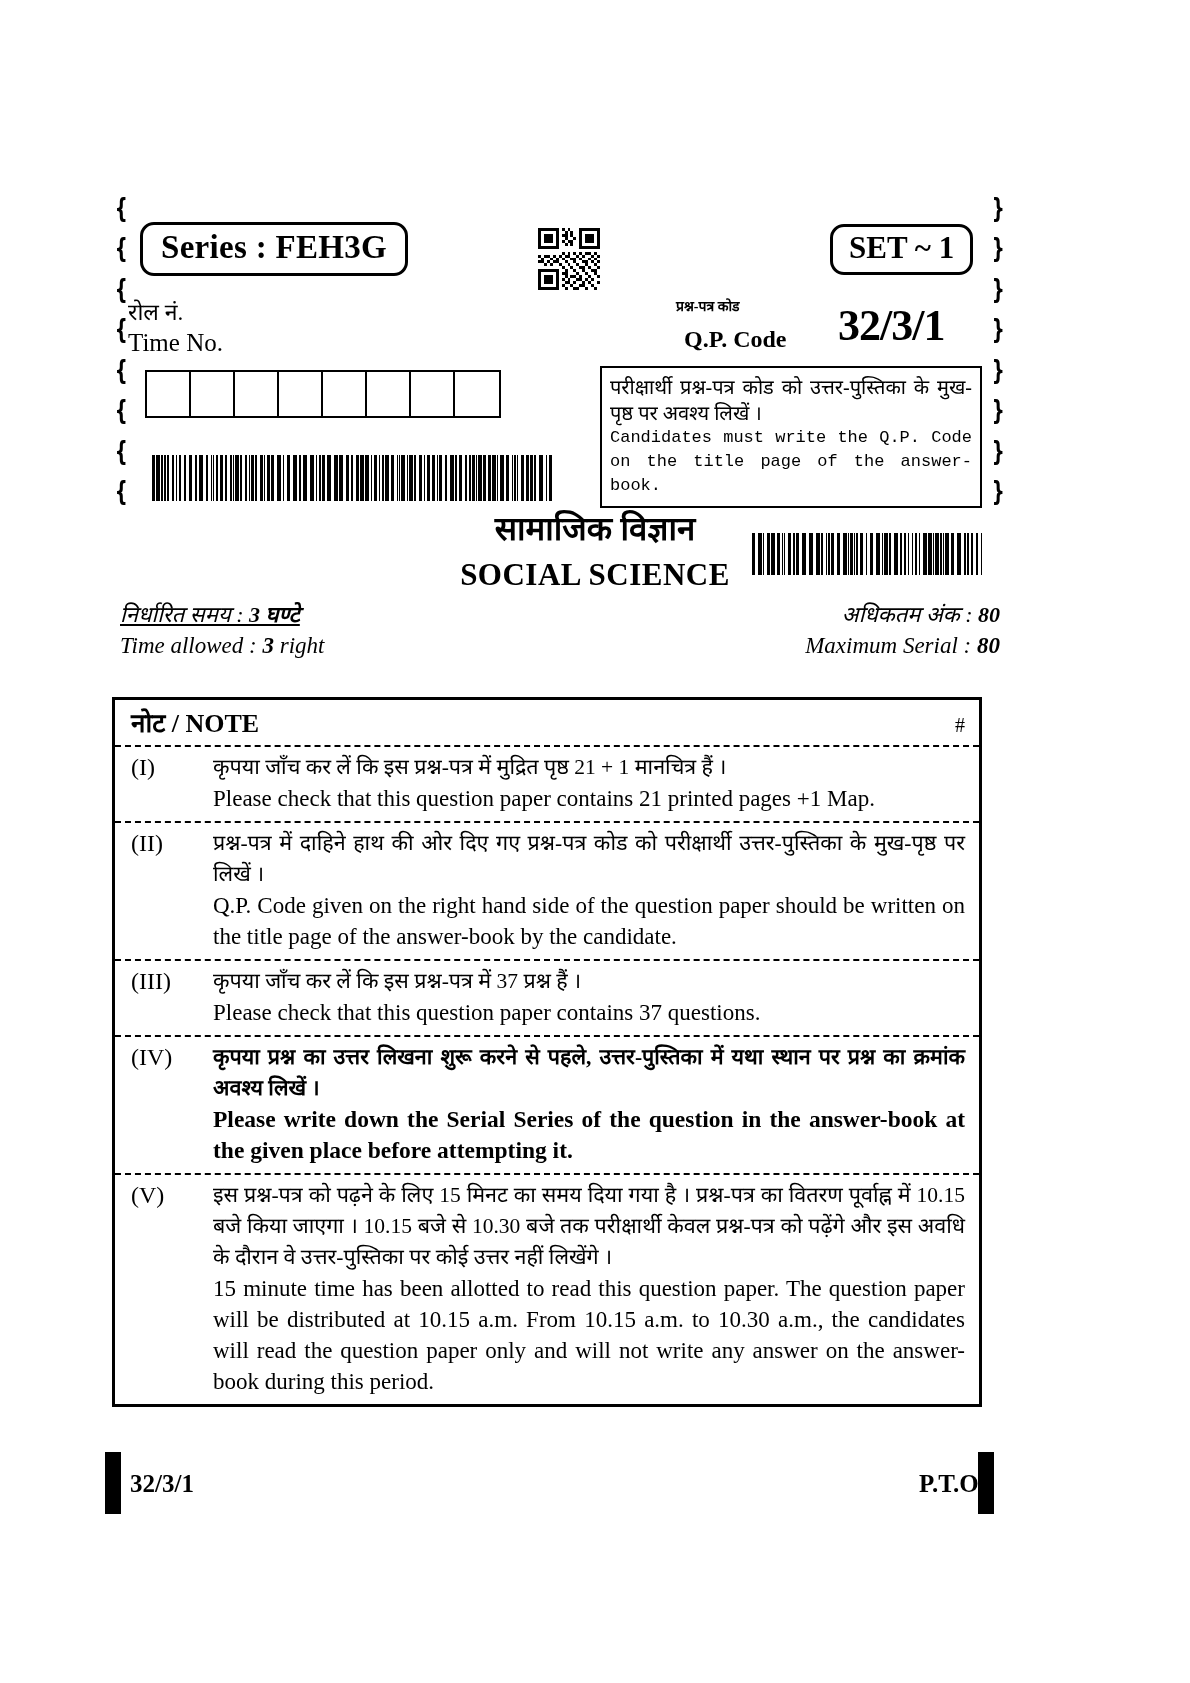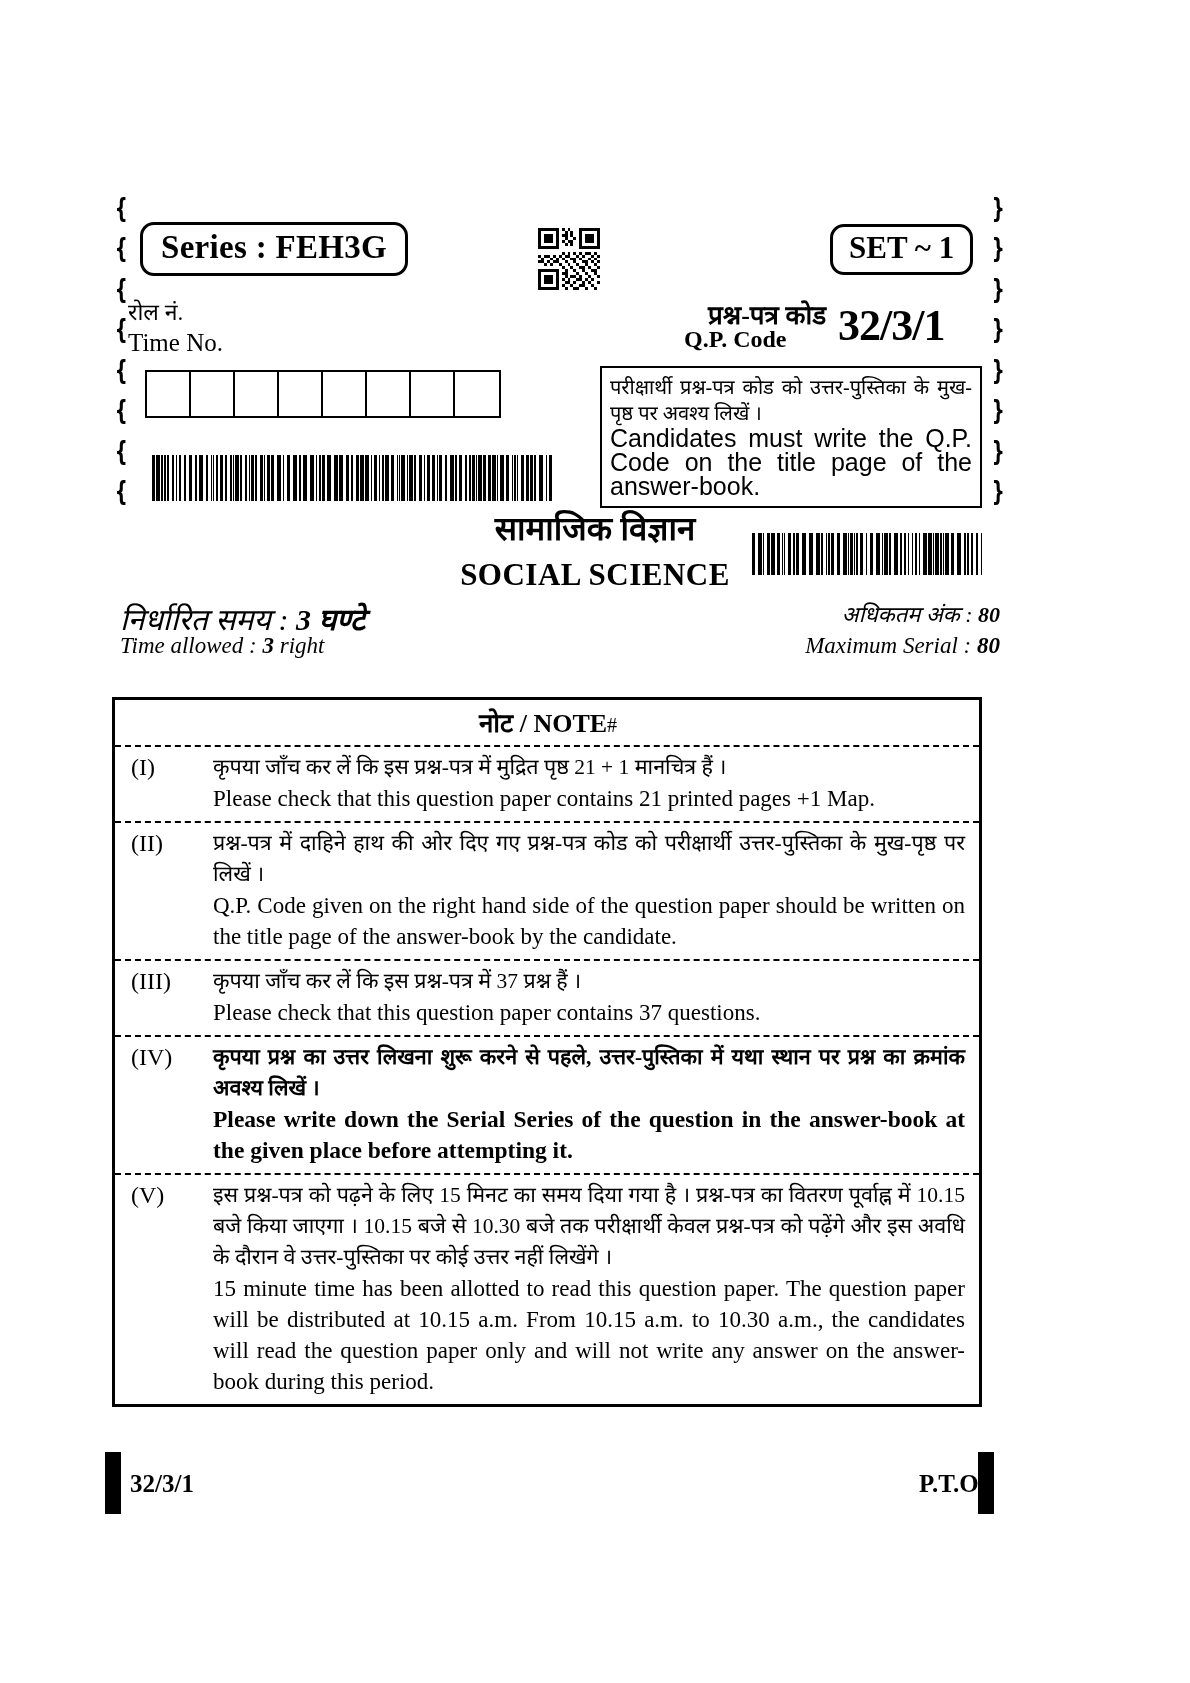--- a/index.html
+++ b/index.html
@@ -105,23 +105,23 @@
   .roll-grid .cell {
     width: 44px;
     height: 44px;
     border-right: 2px solid #000;
     box-sizing: border-box;
   }
   .roll-grid .cell:last-child { border-right: none; }
 
   .qp-hi {
     position: absolute;
-    left: 708px;
+    left: 676px;
     top: 296px;
-    font-size: 26px;
+    font-size: 14px;
     font-weight: bold;
   }
   .qp-en {
     position: absolute;
     left: 684px;
     top: 326px;
     font-size: 24px;
     font-weight: bold;
   }
   .qp-code {
@@ -141,22 +141,22 @@
     border: 2px solid #000;
     box-sizing: border-box;
     padding: 6px 8px 8px 8px;
   }
   .note-box-top .hi-line {
     font-size: 20px;
     line-height: 26px;
     text-align: justify;
   }
   .note-box-top .en-line {
-    font-family: Liberation Sans, sans-serif;
-    font-size: 25px;
+    font-family: Liberation Mono, monospace;
+    font-size: 17px;
     line-height: 24px;
     text-align: justify;
   }
 
   
   .barcode {
     position: absolute;
     display: flex;
     align-items: stretch;
     overflow: hidden;
@@ -186,22 +186,23 @@
     text-align: center;
     font-size: 31px;
     font-weight: bold;
     letter-spacing: 0.5px;
   }
 
   .time-hi {
     position: absolute;
     left: 120px;
     top: 598px;
-    font-size: 30px;
+    font-size: 22px;
     font-style: italic;
+    text-decoration: underline;
   }
   .time-en {
     position: absolute;
     left: 120px;
     top: 633px;
     font-size: 23px;
     font-style: italic;
   }
   .marks-hi {
     position: absolute;
@@ -226,21 +227,21 @@
     position: absolute;
     left: 112px;
     top: 697px;
     width: 870px;
     border: 3px solid #000;
     box-sizing: border-box;
   }
   .note-header {
     display: flex;
     align-items: baseline;
-    justify-content: center;
+    justify-content: space-between;
     padding: 4px 14px 5px 16px;
     font-size: 26px;
     font-weight: bold;
   }
   .note-hash { font-size: 20px; font-weight: normal; }
   .dash-sep {
     border-top: 2px dashed #000;
     height: 0;
     margin: 0;
   }

